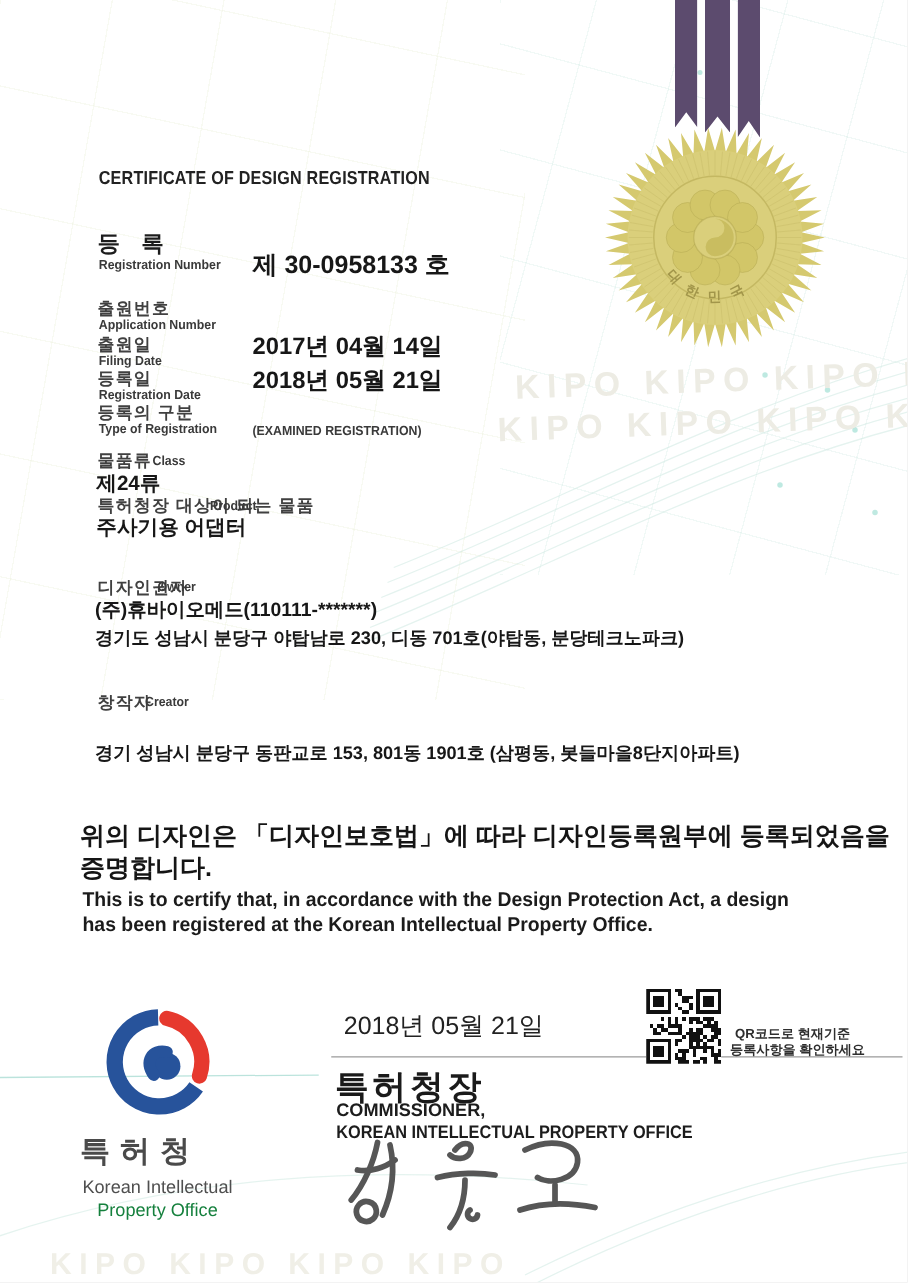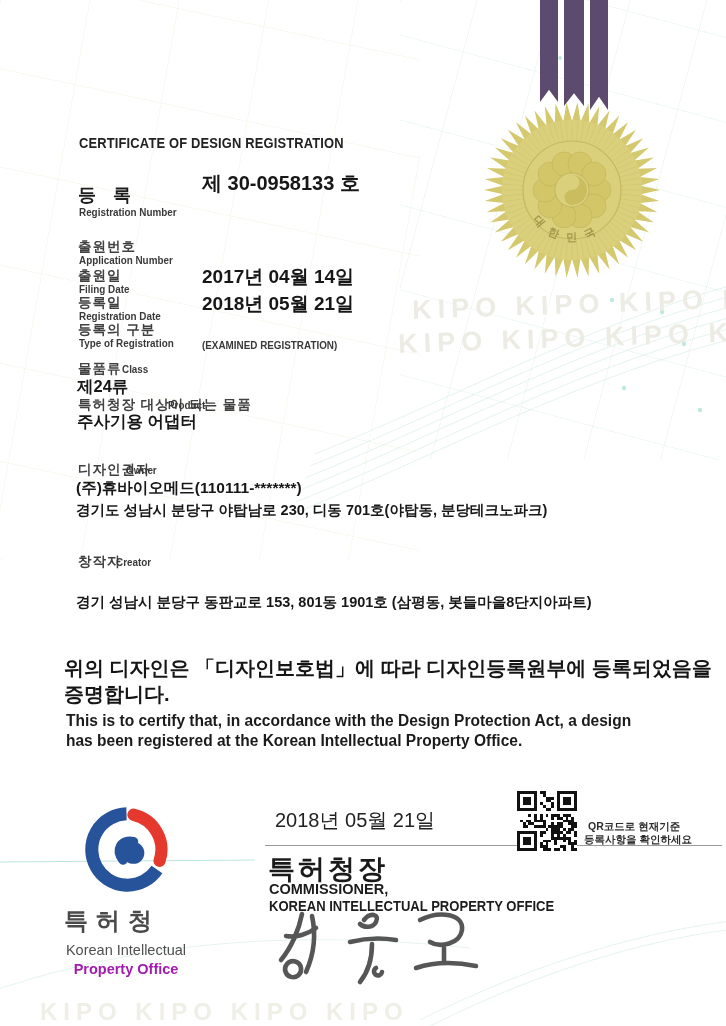--- a/index.html
+++ b/index.html
@@ -43,39 +43,39 @@
   
   .title-ko { left:78px; top:90px; font-size:39px; font-weight:800; letter-spacing:1px; color:#1f1f1f; }
   .title-en { left:79px; top:134px; font-size:15px; font-weight:700; transform:scaleX(.86); transform-origin:left; letter-spacing:.2px; color:#222; }
 
   .lab-ko   { font-size:13.5px; font-weight:700; color:#404040; letter-spacing:1px; white-space:nowrap; }
   .lab-en   { font-size:10.5px; font-weight:600; color:#3a3a3a; transform:scaleX(.94); transform-origin:left; white-space:nowrap; }
   .val      { font-weight:700; color:#171717; white-space:nowrap; }
 
   .reg-label { left:78px; top:183px; font-size:18px; font-weight:700; letter-spacing:6px; }
   .reg-sub   { left:79px; top:206px; }
-  .reg-value { left:202px; top:170px; font-size:20px; }
+  .reg-value { left:202px; top:198px; font-size:20px; }
 
   .statement-ko { left:64px; font-size:20px; font-weight:800; color:#151515; white-space:nowrap; }
   .statement-en { left:66px; font-size:16px; font-weight:700; color:#1b1b1b; white-space:nowrap; transform:scaleX(.97); transform-origin:left; }
 
   .issue-date { left:275px; top:807px; font-size:20px; font-weight:500; color:#222; }
   .rule { left:265px; top:845px; width:457px; height:1px; background:#9b9b9b; }
   .comm-ko { left:268px; top:851px; font-size:27px; font-weight:800; letter-spacing:3px; color:#1a1a1a; }
   .comm-en1 { left:269px; top:881px; font-size:14.5px; font-weight:700; }
   .comm-en2 { left:269px; top:898px; font-size:14.5px; font-weight:700; transform:scaleX(.9); transform-origin:left; white-space:nowrap; }
 
   .qr-box { left:517px; top:791px; width:60px; height:60px; background:#fff; }
   .qr-cap1 { left:588px; top:820px; font-size:10.5px; font-weight:700; color:#2e2e2e; white-space:nowrap; }
   .qr-cap2 { left:584px; top:833px; font-size:10.5px; font-weight:700; color:#2e2e2e; white-space:nowrap; }
 
   .logo-box { left:83px; top:806px; width:87px; height:87px; }
   .logo-ko { left:56px; top:905px; width:140px; text-align:left; font-size:24px; font-weight:600; letter-spacing:8px; color:#4a4a4a; text-indent:8px; }
   .logo-en1 { left:36px; top:942px; width:180px; text-align:center; font-size:14.5px; color:#4f4f4f; }
-  .logo-en2 { left:36px; top:961px; width:180px; text-align:center; font-size:14.5px; color:#a21caf;font-weight:bold; }
+  .logo-en2 { left:36px; top:961px; width:180px; text-align:center; font-size:14.5px; color:#15803d; }
 
   .sig-box { left:272px; top:906px; width:210px; height:84px; }
 </style>
 </head>
 <body>
 
 <div class="page">
 
   <div class="abs bg-grid-left"></div>
   <div class="abs bg-grid-right"></div>

